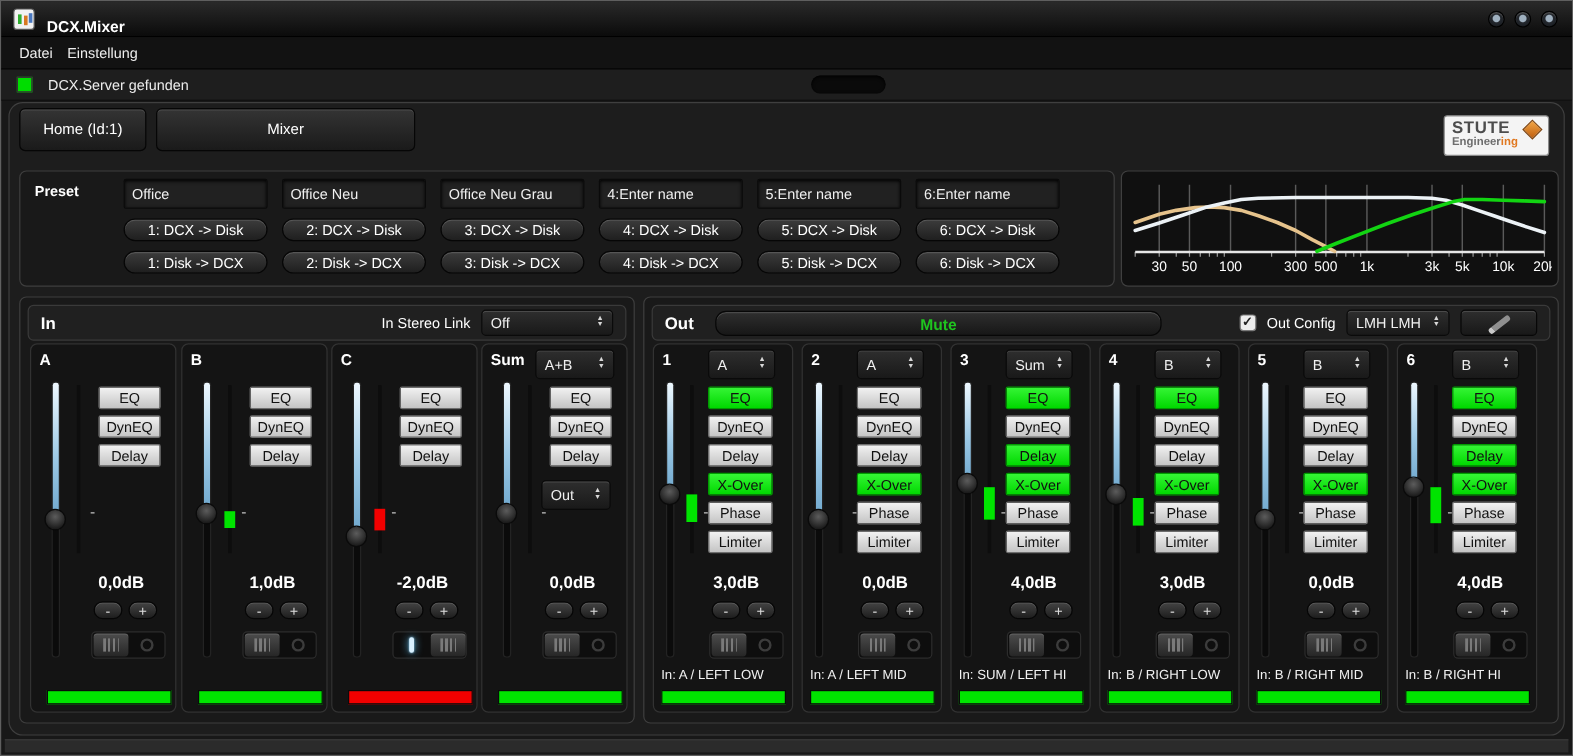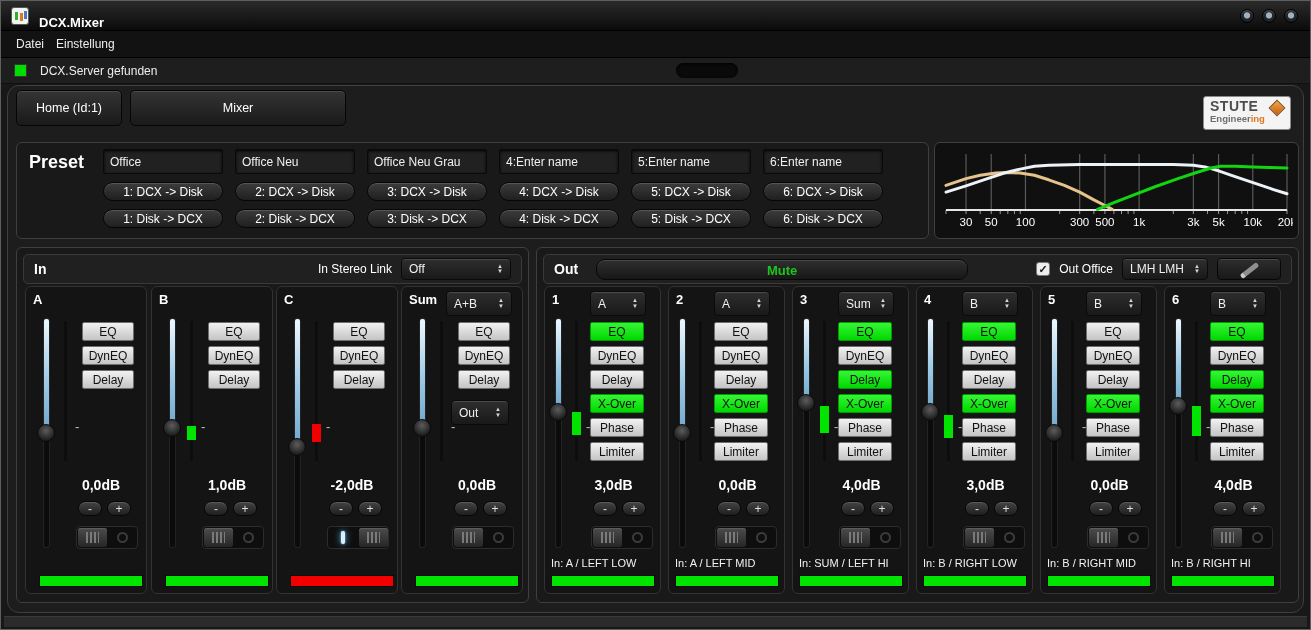--- a/index.html
+++ b/index.html
@@ -40,21 +40,21 @@
   .logo{position:absolute;right:12px;top:10px;width:88px;height:34px;background:#f4f4f4;border-radius:3px;
         border:1px solid #8a8a8a;padding:1px 6px;}
   .logo-l1{font-weight:bold;font-size:14px;color:#4d4d4d;letter-spacing:.5px;line-height:16px;}
   .logo-l2{font-size:9.5px;font-weight:bold;color:#6e6e6e;line-height:10px;}
   .logo-l2 .o{color:#e07820;}
   .logo-chip{position:absolute;right:7px;top:5px;width:12px;height:12px;transform:rotate(45deg);
              background:linear-gradient(135deg,#f2a646,#c05f10);border:1px solid #7e4410;}
   
   .panel{position:absolute;border:1px solid #3f3f3f;border-radius:6px;background:#191919;}
   #preset-panel{left:8px;top:56px;width:913px;height:97px;}
-  .preset-title{position:absolute;left:12px;top:9px;color:#fff;font-weight:bold;font-size:18px;}
+  .preset-title{position:absolute;left:12px;top:9px;color:#fff;font-weight:bold;font-size:12px;}
   .preset-col{position:absolute;top:6px;width:120px;}
   .preset-name{width:120px;height:25px;background:#212121;border:1px solid #0a0a0a;border-radius:2px;
                box-shadow:inset 0 1px 3px #000;color:#f0f0f0;font-size:12px;padding:0 6px;
                font-family:"Liberation Sans",sans-serif;}
   .pill{display:block;width:120px;height:19px;margin-top:8px;border-radius:10px;cursor:default;
         background:linear-gradient(#3c3c3c,#1f1f1f);border:1px solid #060606;box-shadow:inset 0 1px 0 #565656;
         color:#fff;font-size:12px;text-align:center;line-height:16px;padding:0;font-family:"Liberation Sans",sans-serif;}
   #graph-panel{left:926px;top:56px;width:365px;height:97px;background:#101010;}
   #xover-svg{position:absolute;left:5px;top:5px;}
   #in-panel{left:8px;top:161px;width:513px;height:356px;}
@@ -350,21 +350,21 @@
           </div>
         </div>
     </div>
 
     <div class="panel" id="out-panel">
       <div class="section-header">
         <span class="section-title">Out</span>
         <button class="mute-btn">Mute</button>
         <span class="hdr-right">
           <span class="checkbox"></span>
-          <span>Out Office</span>
+          <span>Out Config</span>
           <span class="combo" id="config-combo">
             <span>LMH LMH</span>
             <span class="spin">
                 <span>▲</span>
                 <span>▼</span>
               </span>
           </span>
           <span class="pencil-btn">
             <span class="pencil"></span>
           </span>

